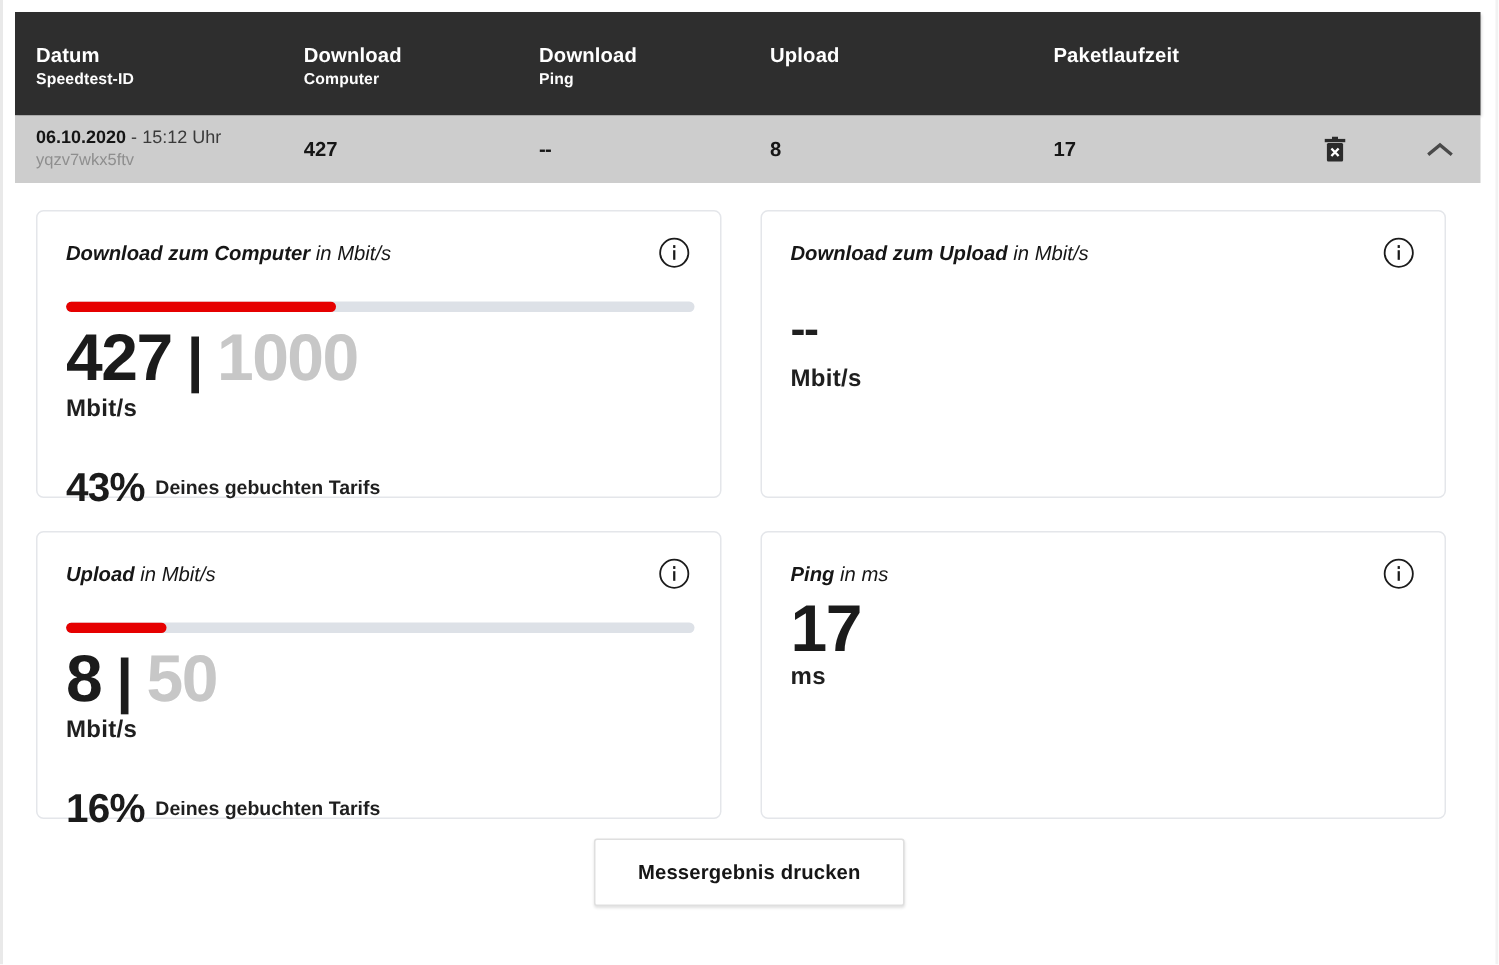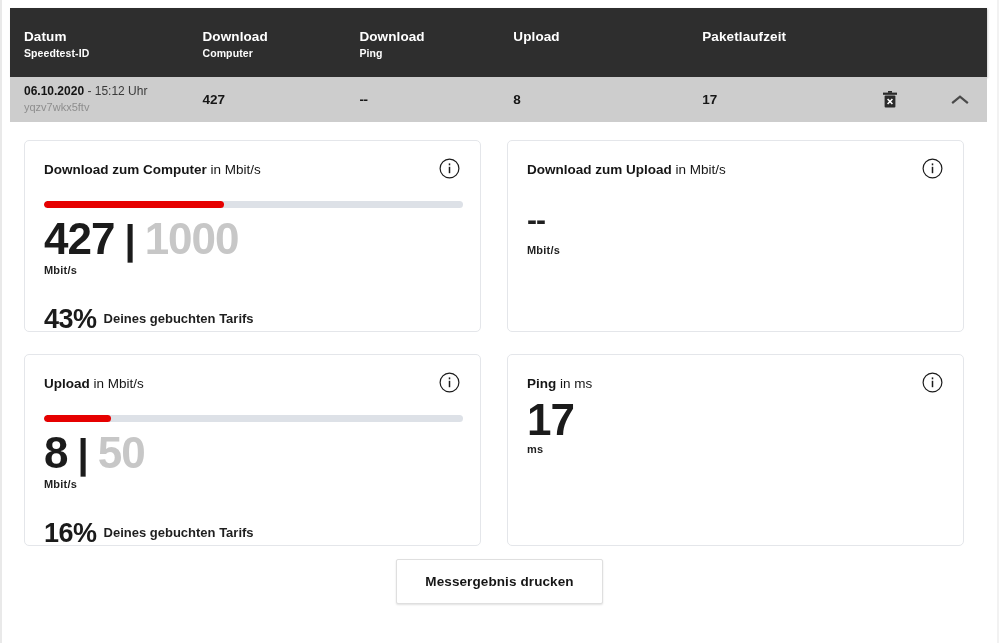--- a/index.html
+++ b/index.html
@@ -113,22 +113,23 @@
     background: #ffffff;
     border: 1px solid #e4e6ea;
     border-radius: 5px;
     height: 192px;
     padding: 18px 20px 0 19px;
     position: relative;
   }
 
   .card-head {
     display: flex;
-    align-items: flex-end;
+    align-items: center;
     justify-content: space-between;
+    font-style: italic;
   }
 
   .card-title {
     font-size: 13.5px;
     color: #161616;
     line-height: 18px;
   }
   .card-title b { font-weight: bold; }
   .card-title span.light { font-weight: normal; }
 
@@ -177,21 +178,21 @@
   }
   .big-max {
     font-size: 44px;
     font-weight: bold;
     color: #c7c7c7;
     letter-spacing: -1px;
     line-height: 46px;
   }
 
   .unit {
-    font-size: 11px;
+    font-size: 16px;
     font-weight: bold;
     color: #1f1f1f;
     margin-top: 2px;
     letter-spacing: 0.2px;
   }
 
   .pct-row {
     display: flex;
     align-items: flex-end;
     margin-top: 29px;

